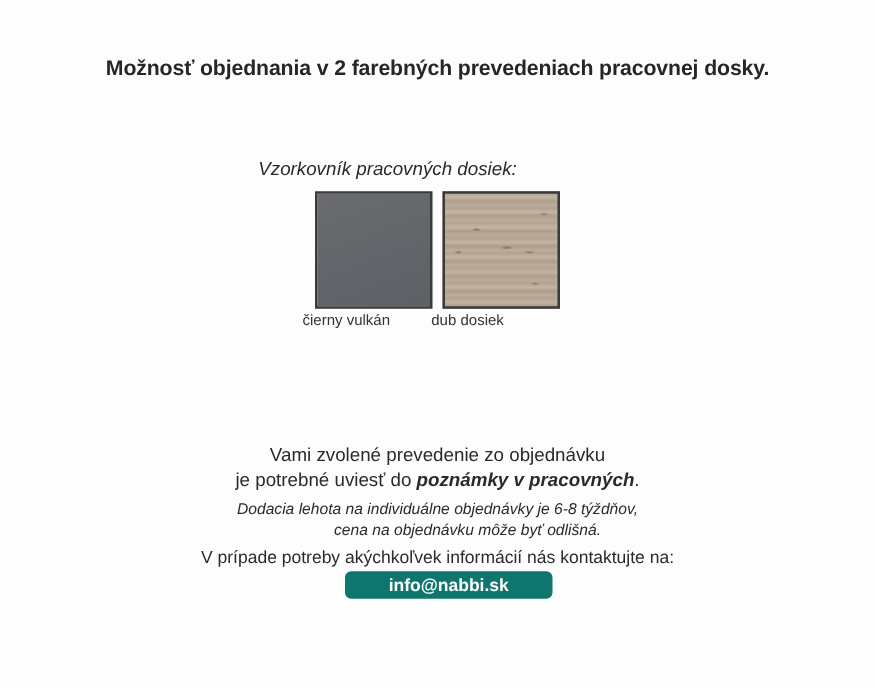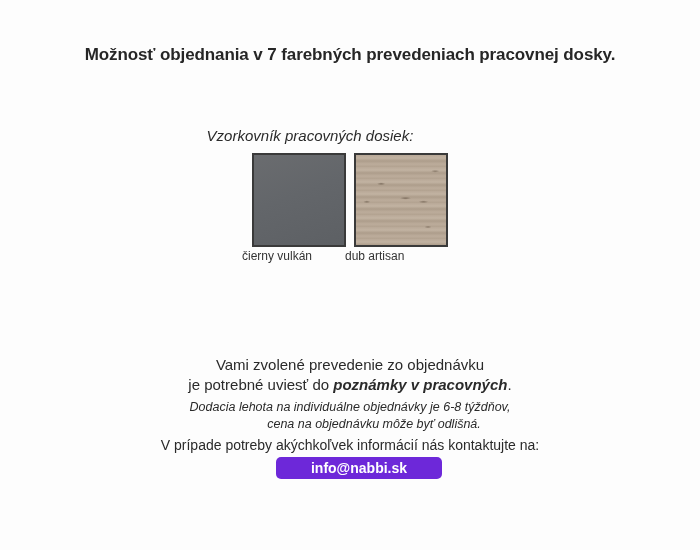--- a/index.html
+++ b/index.html
@@ -70,42 +70,42 @@
     }
     .l1 { top: 356px; font-size: 15px; }
     .l2 { top: 376px; font-size: 15px; }
     .l2 .em { font-weight: bold; font-style: italic; }
     .l3 { top: 400px; font-size: 12.5px; font-style: italic; }
     .l4 { top: 417px; font-size: 12.5px; font-style: italic; padding-left: 24px; }
     .l5 { top: 437px; font-size: 14px; }
     .email-btn {
       left: 276px; top: 457px;
       width: 166px; height: 22px;
-      background: #6d28d9;
+      background: #0f766e;
       border-radius: 5px;
       color: #ffffff;
       font-weight: bold;
       font-size: 14px;
       text-align: center;
       line-height: 22px;
       text-decoration: none;
     }
   </style>
 </head>
 <body>
 
-<div class="abs title">Možnosť objednania v 7 farebných prevedeniach pracovnej dosky.</div>
+<div class="abs title">Možnosť objednania v 2 farebných prevedeniach pracovnej dosky.</div>
 
 <div class="abs swatch-heading">Vzorkovník pracovných dosiek:</div>
 
 <div class="abs swatch swatch-1"></div>
 <div class="abs swatch swatch-2"></div>
 
 <div class="abs swatch-label label-1">čierny vulkán</div>
-<div class="abs swatch-label label-2">dub artisan</div>
+<div class="abs swatch-label label-2">dub dosiek</div>
 
 <div class="abs line l1">Vami zvolené prevedenie zo objednávku</div>
 <div class="abs line l2"><span>je potrebné uviesť do </span><span class="em">poznámky v pracovných</span><span>.</span></div>
 <div class="abs line l3">Dodacia lehota na individuálne objednávky je 6-8 týždňov,</div>
 <div class="abs line l4">cena na objednávku môže byť odlišná.</div>
 <div class="abs line l5">V prípade potreby akýchkoľvek informácií nás kontaktujte na:</div>
 
 <a class="abs email-btn">info@nabbi.sk</a>
 
 </body></html>

